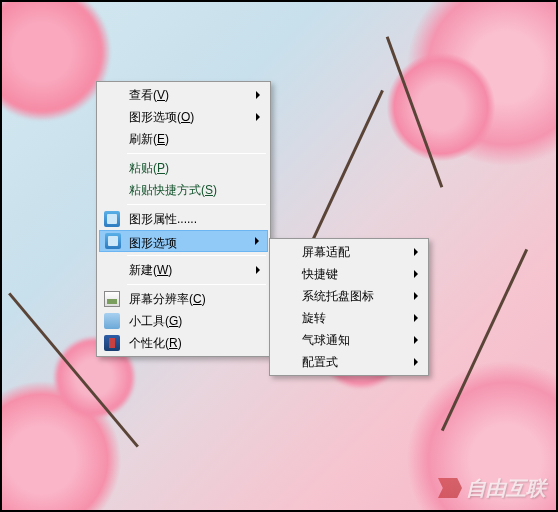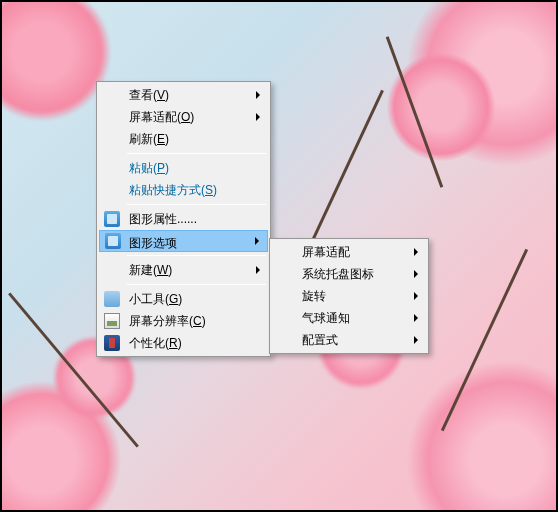--- a/index.html
+++ b/index.html
@@ -38,21 +38,21 @@
 .menu-main { top: 79px; left: 94px; width: 175px; }
 .menu-sub { top: 236px; left: 267px; width: 160px; }
 
 .menu-item {
   display: flex; align-items: center;
   height: 22px; padding: 0 20px 0 30px;
   position: relative; cursor: default;
   color: #000;
 }
 .menu-item.highlighted { background: #91c9f7; border: 1px solid #6cb5f3; height: 22px; padding: 4px 19px 0 29px; }
-.menu-item.disabled { color: #0369a1; text-align: right; }
+.menu-item.disabled { color: #14532d; text-align: right; }
 .menu-divider {
   height: 1px; margin: 3px 2px 3px 28px;
   background: #e0e0e0; border-bottom: 1px solid #fff;
 }
 .arrow {
   position: absolute; right: 8px; top: 50%; transform: translateY(-50%);
   width: 0; height: 0;
   border-top: 4px solid transparent;
   border-bottom: 4px solid transparent;
   border-left: 4px solid #000;
@@ -98,21 +98,21 @@
     <div class="branch br2"></div>
     <div class="branch br3"></div>
     <div class="branch br4"></div>
 
   <div class="context-menu menu-main">
     <div class="menu-item">
       <span><span>查看(</span><span class="underline">V</span><span>)</span></span>
       <span class="arrow"></span>
     </div>
     <div class="menu-item">
-      <span><span>屏幕适配(</span><span class="underline">O</span><span>)</span></span>
+      <span><span>图形选项(</span><span class="underline">O</span><span>)</span></span>
       <span class="arrow"></span>
     </div>
     <div class="menu-item">
       <span><span>刷新(</span><span class="underline">E</span><span>)</span></span>
     </div>
 
     <div class="menu-divider"></div>
 
     <div class="menu-item disabled">
       <span><span>粘贴(</span><span class="underline">P</span><span>)</span></span>
@@ -136,49 +136,54 @@
     <div class="menu-divider"></div>
 
     <div class="menu-item">
       <span><span>新建(</span><span class="underline">W</span><span>)</span></span>
       <span class="arrow"></span>
     </div>
 
     <div class="menu-divider"></div>
 
     <div class="menu-item">
+      <span class="menu-icon ic-img"></span>
+      <span><span>屏幕分辨率(</span><span class="underline">C</span><span>)</span></span>
+    </div>
+    <div class="menu-item">
       <span class="menu-icon ic-tool"></span>
       <span><span>小工具(</span><span class="underline">G</span><span>)</span></span>
-    </div>
-    <div class="menu-item">
-      <span class="menu-icon ic-img"></span>
-      <span><span>屏幕分辨率(</span><span class="underline">C</span><span>)</span></span>
     </div>
     <div class="menu-item">
       <span class="menu-icon ic-pers"></span>
       <span><span>个性化(</span><span class="underline">R</span><span>)</span></span>
     </div>
   </div>
 
   <div class="context-menu menu-sub">
     <div class="menu-item">
       <span>屏幕适配</span>
+      <span class="arrow"></span>
+    </div>
+    <div class="menu-item">
+      <span>快捷键</span>
       <span class="arrow"></span>
     </div>
     <div class="menu-item">
       <span>系统托盘图标</span>
       <span class="arrow"></span>
     </div>
     <div class="menu-item">
       <span>旋转</span>
       <span class="arrow"></span>
     </div>
     <div class="menu-item">
       <span>气球通知</span>
       <span class="arrow"></span>
     </div>
     <div class="menu-item">
       <span>配置式</span>
       <span class="arrow"></span>
     </div>
   </div>
 
+  <div class="watermark">自由互联</div>
 </div>
 
 </body></html>

